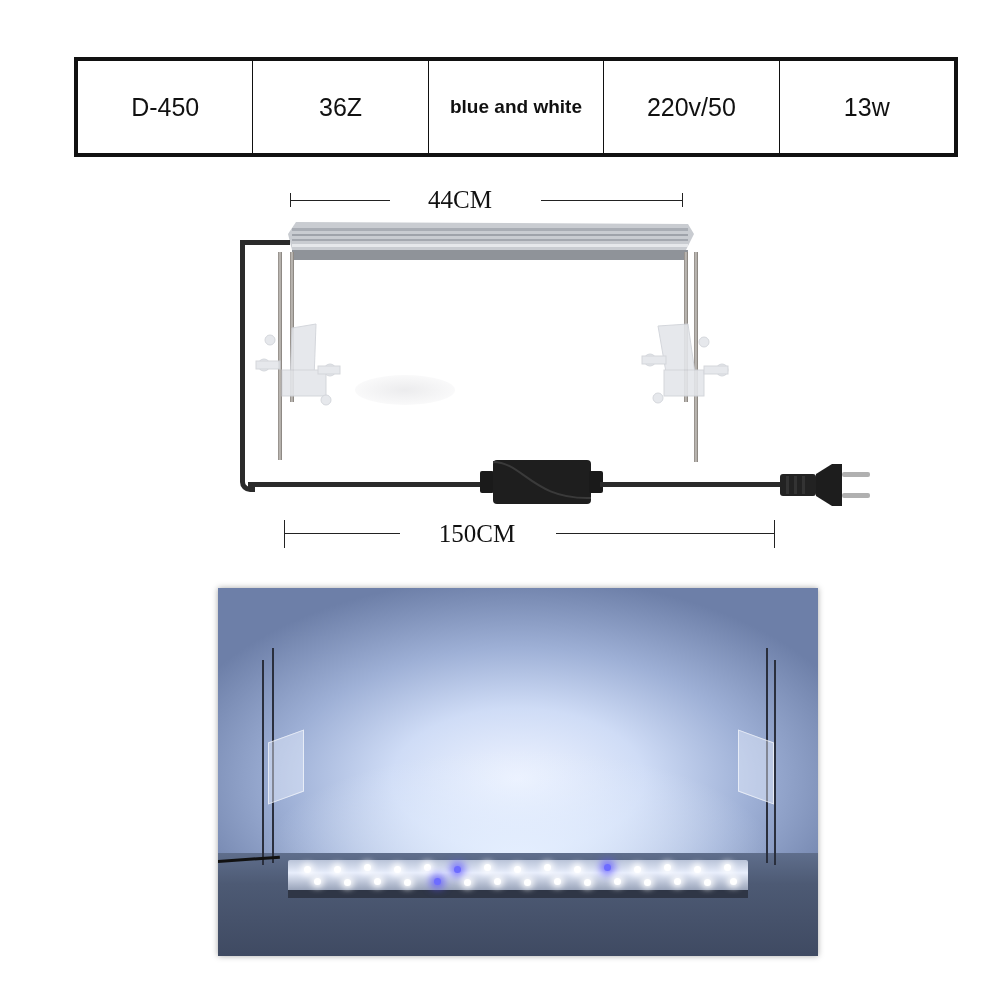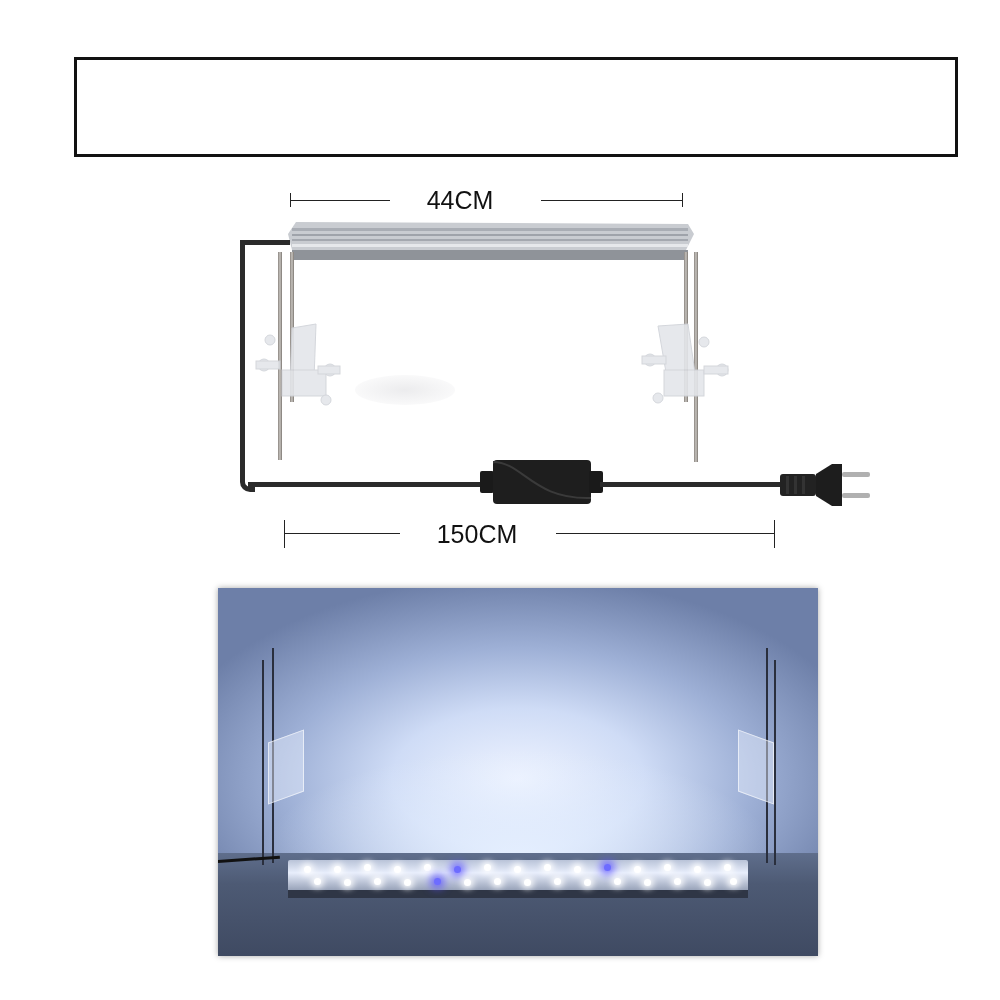--- a/index.html
+++ b/index.html
@@ -9,21 +9,21 @@
   
   .spec-table { position: absolute; left: 74px; top: 57px; width: 884px; height: 100px;
                 border: 3px solid #111; box-sizing: border-box; border-collapse: collapse; }
   .spec-table table { width: 100%; height: 100%; border-collapse: collapse; table-layout: fixed; }
   .spec-table td { border: 1px solid #111; text-align: center; vertical-align: middle; padding: 0; }
   .spec-table tr.head td { height: 48px; font-size: 20px; letter-spacing: 0.2px; }
   .spec-table tr.vals td { height: 46px; font-size: 25px; }
   .spec-table tr.vals td.small { font-size: 19px; font-weight: bold; }
 
   
-  .diagram { position: absolute; left: 0; top: 160px; width: 1000px; height: 420px; }
+  .diagram { position: absolute; left: 0; top: 160px; width: 1000px; height: 420px; font-family: Liberation Serif, serif; }
   .dim { position: absolute; height: 1px; background: #222; }
   .tick { position: absolute; width: 1px; background: #222; }
   .dim-label { position: absolute; font-size: 25px; color: #111; text-align: center; }
 
   .lamp-top { position: absolute; left: 288px; top: 62px; width: 408px; height: 40px; }
   .cable { position: absolute; border: 5px solid #2b2b2b; border-right: none; border-top: none;
            border-radius: 0 0 0 10px; }
   .cable-top { position: absolute; height: 5px; background: #2b2b2b; }
   .cable-h { position: absolute; height: 5px; background: #2b2b2b; }
   .rod { position: absolute; width: 4px; background: linear-gradient(90deg,#8a8580,#c8c4bf,#7b7671); }
@@ -54,20 +54,31 @@
           border: 1px solid rgba(255,255,255,0.6); transform: skewY(-20deg); }
   .cord { position: absolute; left: 0; top: 272px; width: 62px; height: 3px; background: #111;
           transform: rotate(-4deg); transform-origin: left; }
 </style>
 </head>
 <body>
 
 <div class="spec-table">
   <table>
     <tbody>
+    <tr class="vals">
+      <td>D-450</td>
+      <td>36Z</td>
+      <td class="small">
+        <span>blue</span>
+        <span>and</span>
+        <span>white</span>
+      </td>
+      <td>220v/50</td>
+      <td>13w</td>
+    </tr>
   </tbody>
     </table>
 </div>
 
 <div class="diagram">
 
   <div class="tick" style="left:290px; top:33px; height:14px;"></div>
   <div class="dim" style="left:290px; top:40px; width:100px;"></div>
   <div class="dim-label" style="left:400px; top:26px; width:120px;">44CM</div>
   <div class="dim" style="left:541px; top:40px; width:142px;"></div>

